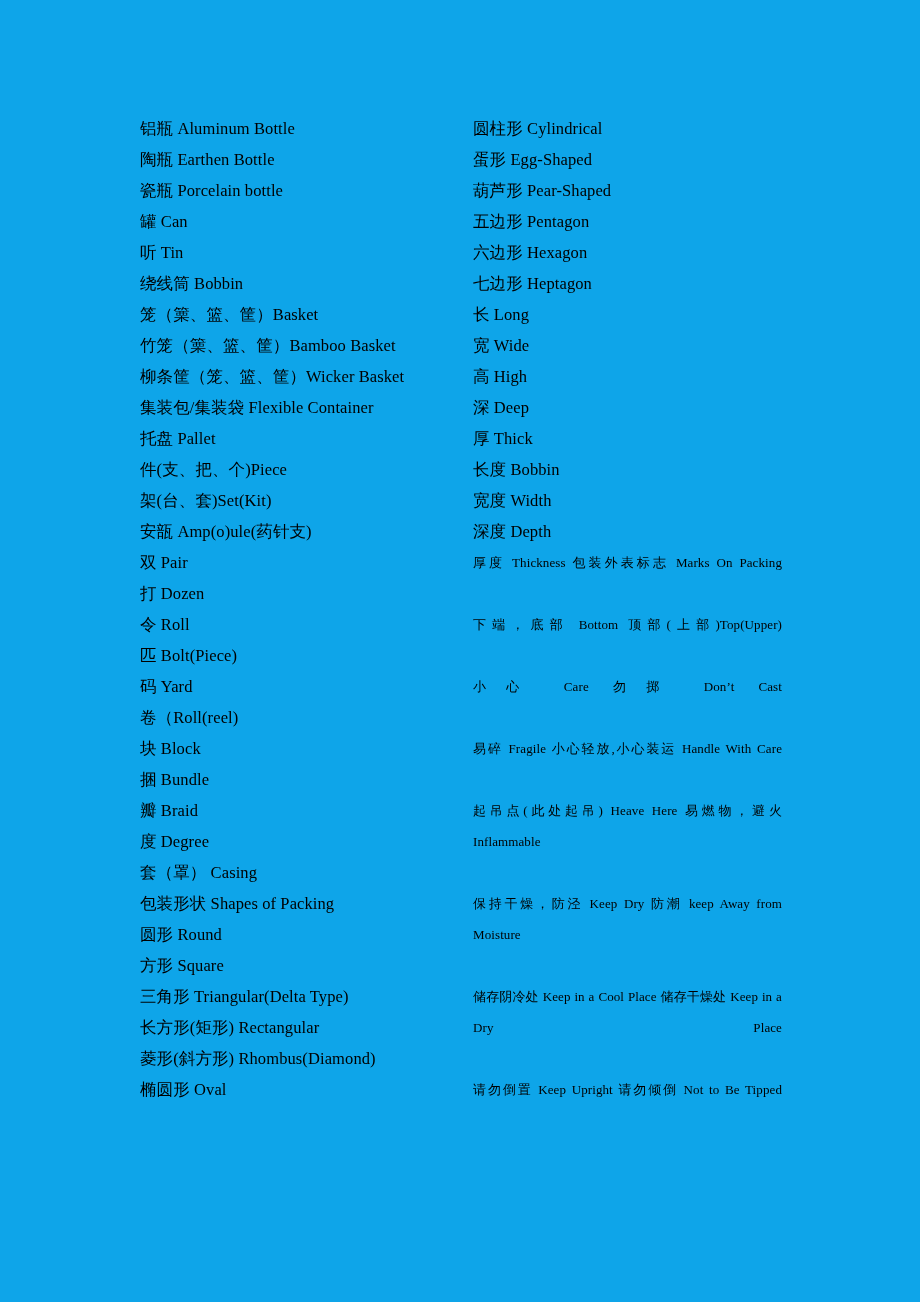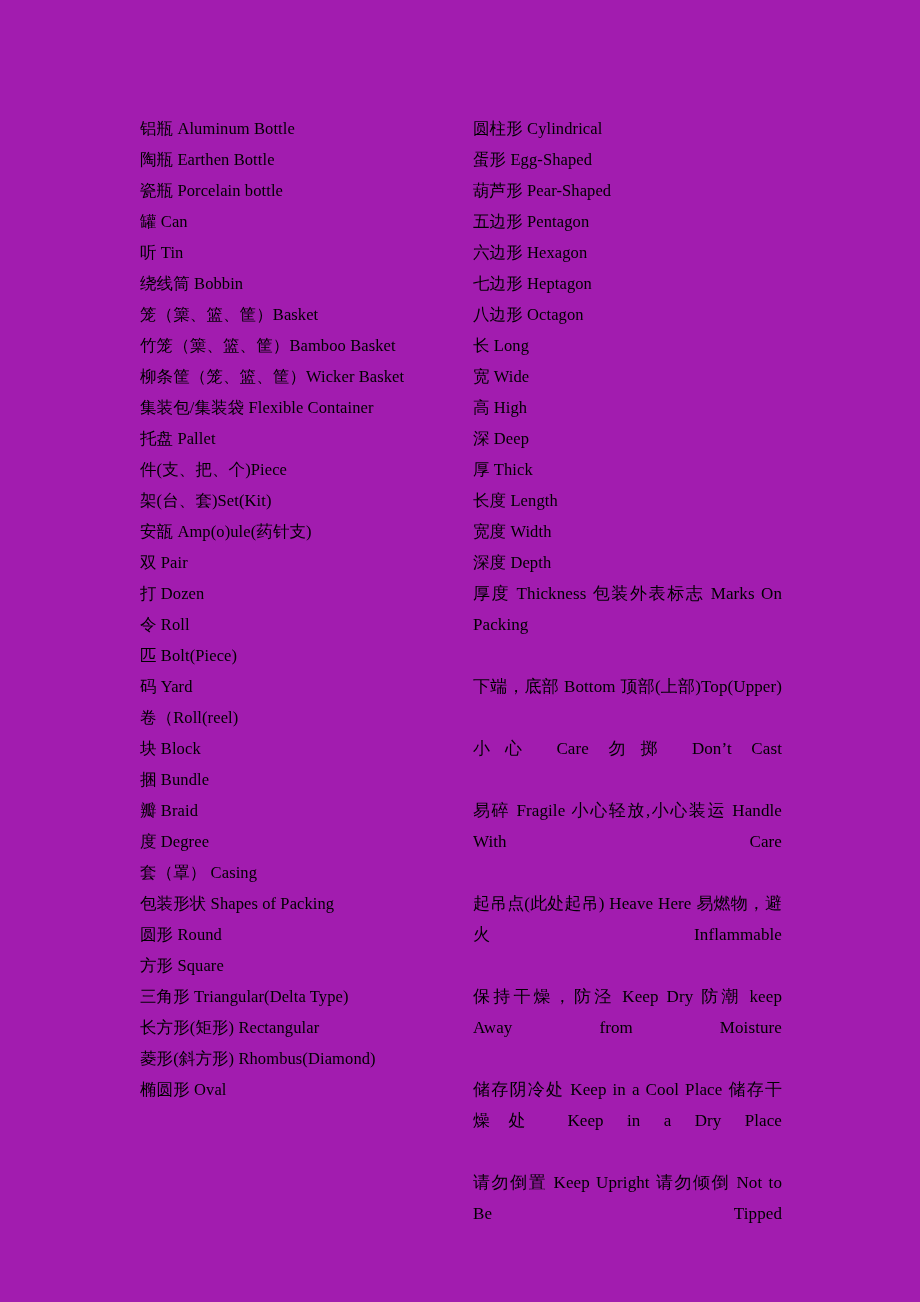--- a/index.html
+++ b/index.html
@@ -11,21 +11,21 @@
     width: 920px;
     height: 1302px;
     font-family: "Liberation Serif", "DejaVu Serif", serif;
     color: #000000;
     overflow: hidden;
   }
   #page {
     position: relative;
     width: 920px;
     height: 1302px;
-    background: #a21caf;
+    background: #0ea5e9;
   }
   .columns {
     position: absolute;
     top: 113px;
     left: 140px;
     width: 642px;
     display: flex;
     flex-direction: row;
     align-items: flex-start;
     gap: 0;
@@ -38,21 +38,21 @@
     margin-left: 24px;
   }
   .entry {
     font-size: 16.5px;
     line-height: 31px;
     white-space: nowrap;
     letter-spacing: 0.1px;
   }
   
   .entry-wrap {
-    font-size: 17px;
+    font-size: 13px;
     line-height: 31px;
     white-space: normal;
     text-align: justify;
     text-justify: inter-character;
     letter-spacing: 0.1px;
     word-spacing: 0.5px;
   }
   .entry-wrap::after {
     content: "";
     display: inline-block;
@@ -98,27 +98,26 @@
         <div class="entry">菱形(斜方形) Rhombus(Diamond)</div>
         <div class="entry">椭圆形  Oval</div>
       </div>
     <div class="col col-right">
         <div class="entry">圆柱形  Cylindrical</div>
         <div class="entry">蛋形  Egg-Shaped</div>
         <div class="entry">葫芦形  Pear-Shaped</div>
         <div class="entry">五边形  Pentagon</div>
         <div class="entry">六边形  Hexagon</div>
         <div class="entry">七边形  Heptagon</div>
-        <div class="entry">八边形  Octagon</div>
         <div class="entry">长  Long</div>
         <div class="entry">宽  Wide</div>
         <div class="entry">高  High</div>
         <div class="entry">深  Deep</div>
         <div class="entry">厚  Thick</div>
-        <div class="entry">长度  Length</div>
+        <div class="entry">长度  Bobbin</div>
         <div class="entry">宽度  Width</div>
         <div class="entry">深度  Depth</div>
         <div class="entry-wrap">厚度  Thickness  包装外表标志  Marks On Packing</div>
         <div class="entry-wrap">下端，底部  Bottom  顶部(上部)Top(Upper)</div>
         <div class="entry-wrap">小心  Care  勿掷  Don’t Cast</div>
         <div class="entry-wrap">易碎  Fragile  小心轻放,小心装运 Handle With Care</div>
         <div class="entry-wrap">起吊点(此处起吊) Heave Here  易燃物，避火  Inflammable</div>
         <div class="entry-wrap">保持干燥，防泾  Keep Dry  防潮  keep Away from Moisture</div>
         <div class="entry-wrap">储存阴冷处  Keep in a Cool Place  储存干燥处  Keep in a Dry Place</div>
         <div class="entry-wrap">请勿倒置  Keep Upright  请勿倾倒  Not to Be Tipped</div>

